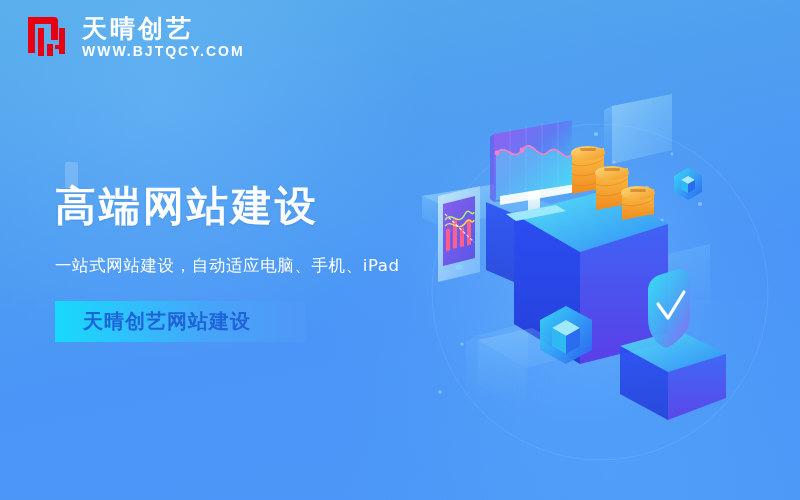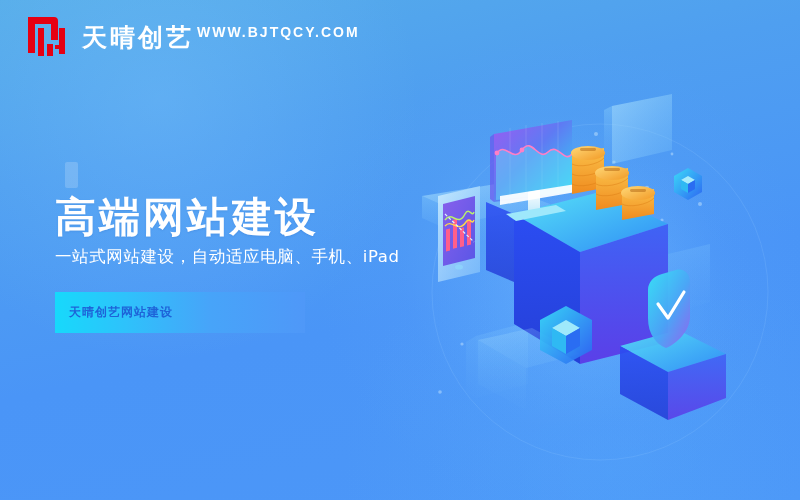--- a/index.html
+++ b/index.html
@@ -27,52 +27,52 @@
     position:absolute; left:330px; bottom:-230px; width:560px; height:430px;
     background:radial-gradient(circle at 50% 40%, rgba(86,170,250,.35) 0%, rgba(80,160,250,0) 70%);
     pointer-events:none;
   }
 
   
   .logo{
     position:absolute; left:26px; top:14px; display:flex; align-items:center; gap:12px;
   }
   .logo-mark{ width:44px; height:46px; display:block; }
-  .logo-words{ display:flex; flex-direction:row; gap:3px; }
+  .logo-words{ display:flex; flex-direction:column; gap:3px; }
   .logo-cn{
     font-size:25px; font-weight:700; color:#ffffff; letter-spacing:3px; line-height:1;
     font-family:"DejaVu Sans","Liberation Sans",sans-serif;
   }
   .logo-url{
     font-size:14px; font-weight:700; color:#ffffff; letter-spacing:2.0px; line-height:1;
     font-family:"Liberation Sans",sans-serif;
   }
 
   
   .copy{ position:absolute; left:55px; top:160px; width:420px; }
   .deco-chip{
     position:absolute; left:10px; top:2px; width:13px; height:26px; border-radius:2px;
     background:rgba(255,255,255,.18);
   }
   .headline{
-    position:relative; margin-top:34px;
+    position:relative; margin-top:26px;
     font-size:41px; font-weight:700; color:#ffffff; letter-spacing:3px; line-height:1.15;
-    font-family:Liberation Sans, sans-serif;
+    font-family:Liberation Mono, monospace;
     text-shadow:0 1px 2px rgba(30,90,180,.18);
   }
   .subhead{
-    margin-top:5px; font-size:16.5px; font-weight:400; color:#ffffff; letter-spacing:.6px;
+    margin-top:22px; font-size:16.5px; font-weight:400; color:#ffffff; letter-spacing:.6px;
     font-family:"DejaVu Sans","Liberation Sans",sans-serif;
     white-space:nowrap;
   }
   .cta{
     display:inline-flex; align-items:center; margin-top:24px;
-    width:250px; height:41px; padding-left:14px; border:0; cursor:pointer;
+    width:250px; height:41px; padding-left:28px; border:0; cursor:pointer;
     background:linear-gradient(90deg,#17d9fb 0%,#2ec2fb 28%,#47a4f9 62%,#4f98f8 100%);
-    color:#1e63d8; font-size:12px; font-weight:700; letter-spacing:1px;
+    color:#1e63d8; font-size:20px; font-weight:700; letter-spacing:1px;
     font-family:Liberation Serif, serif;
   }
 
   
   .art{ position:absolute; left:400px; top:92px; width:400px; height:400px; }
   .art svg{ display:block; width:400px; height:400px; }
 </style>
 </head>
 <body>
 

